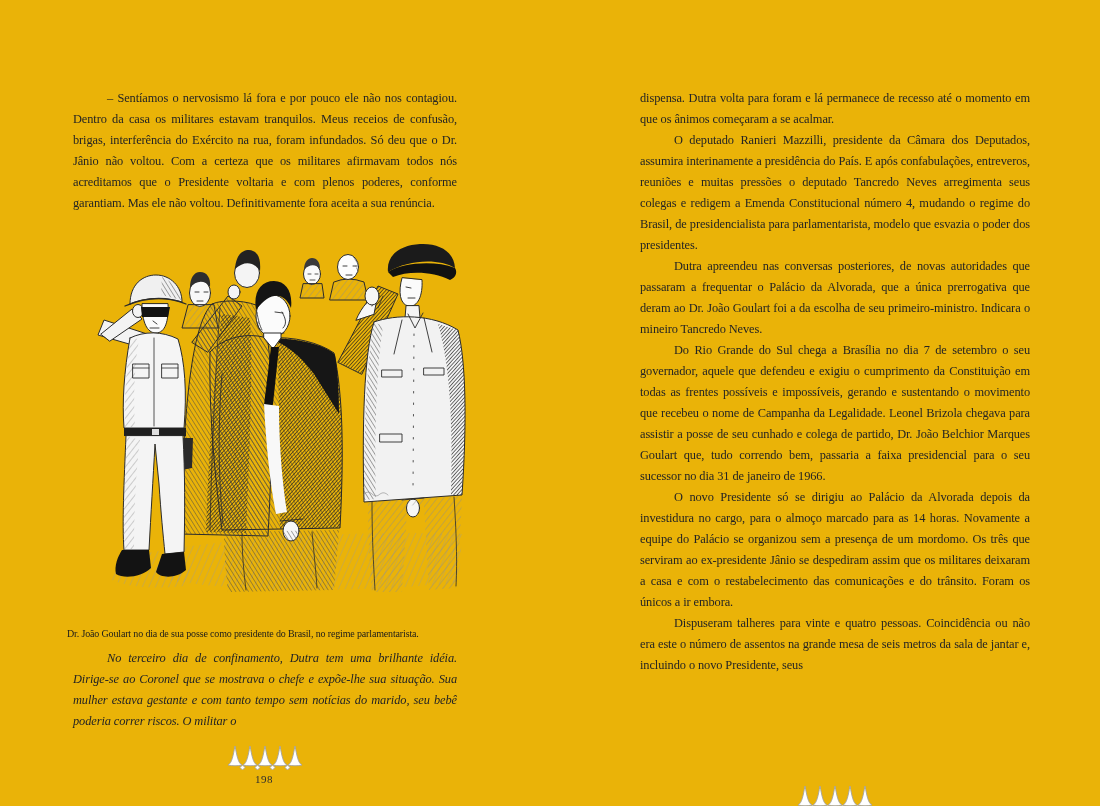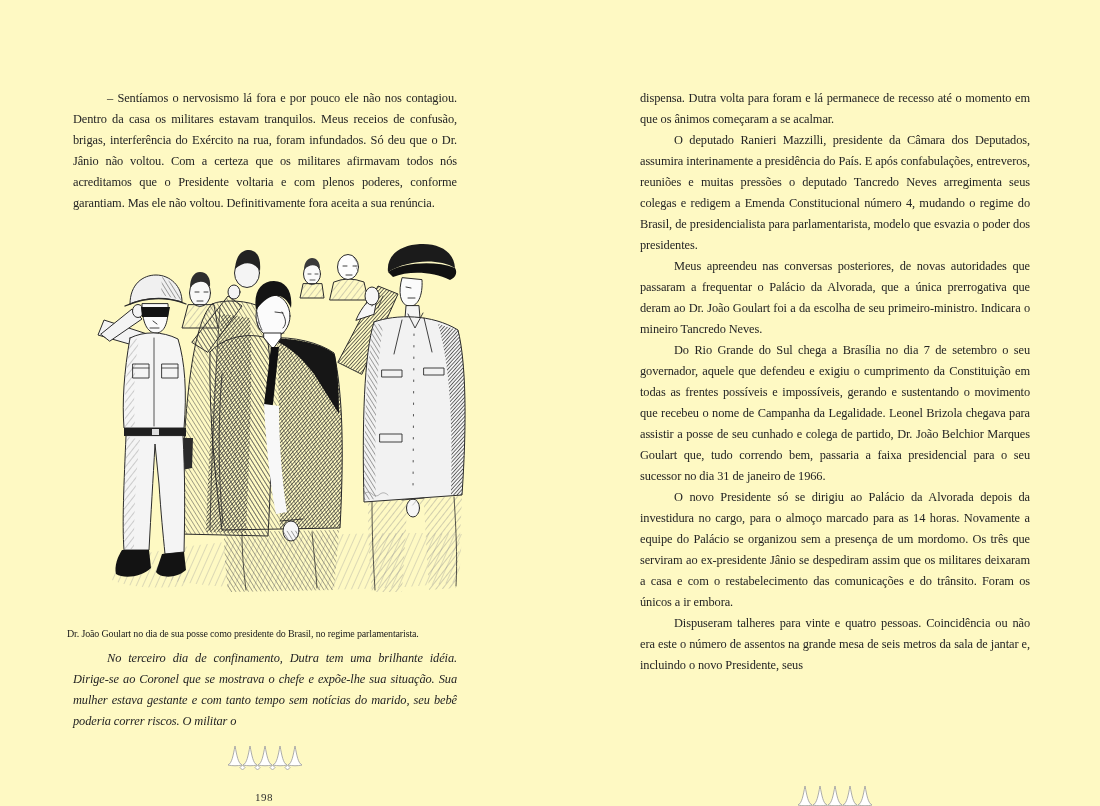--- a/index.html
+++ b/index.html
@@ -1,19 +1,19 @@
 <!DOCTYPE html>
 <html><head>
 <meta charset="utf-8">
 <style>
   * { margin:0; padding:0; box-sizing:border-box; }
   html,body { background:#ffffff; }
   .spread {
     position:relative; width:1100px; height:806px;
-    background:#fef9c3; overflow:hidden;
+    background:#eab308; overflow:hidden;
     font-family:"Liberation Serif", serif;
     color:#222222;
   }
   .bodytext {
     font-size:12.4px; line-height:21px; text-align:justify;
     letter-spacing:-0.1px; color:#242424;
   }
   .bodytext p { margin:0; }
   .indent { text-indent:34px; }
   .col-left-p1 { position:absolute; left:73px; top:88px; width:384px; }
@@ -23,21 +23,21 @@
   .caption {
     position:absolute; left:67px; top:627px; width:420px;
     font-size:10px; line-height:13.5px; color:#1b1b1b; letter-spacing:-0.15px;
     white-space:nowrap;
   }
   .footer { position:absolute; width:388px; text-align:center; }
   .footer-left  { left:70px;  top:744px; }
   .footer-right { left:640px; top:784px; }
   .ornament { display:block; margin:0 auto; }
   .pagenum {
-    margin-top:21px; font-size:11px; letter-spacing:0.5px; color:#2e2e2e;
+    margin-top:3px; font-size:11px; letter-spacing:0.5px; color:#2e2e2e;
   }
 </style>
 </head>
 <body>
 
 <div class="spread">
 
   <section>
 
     <div class="bodytext col-left-p1">
@@ -192,21 +192,21 @@
         </g>
       </svg>
       <div class="pagenum">198</div>
     </div>
   </section>
 
   <section>
     <div class="bodytext col-right">
       <p>dispensa. Dutra volta para foram e lá permanece de recesso até o momento em que os ânimos começaram a se acalmar.</p>
       <p class="indent">O deputado Ranieri Mazzilli, presidente da Câmara dos Deputados, assumira interinamente a presidência do País. E após confabulações, entreveros, reuniões e muitas pressões o deputado Tancredo Neves arregimenta seus colegas e redigem a Emenda Constitucional número 4, mudando o regime do Brasil, de presidencialista para parlamentarista, modelo que esvazia o poder dos presidentes.</p>
-      <p class="indent">Meus apreendeu nas conversas posteriores, de novas autoridades que passaram a frequentar o Palácio da Alvorada, que a única prerrogativa que deram ao Dr. João Goulart foi a da escolha de seu primeiro-ministro. Indicara o mineiro Tancredo Neves.</p>
+      <p class="indent">Dutra apreendeu nas conversas posteriores, de novas autoridades que passaram a frequentar o Palácio da Alvorada, que a única prerrogativa que deram ao Dr. João Goulart foi a da escolha de seu primeiro-ministro. Indicara o mineiro Tancredo Neves.</p>
       <p class="indent">Do Rio Grande do Sul chega a Brasília no dia 7 de setembro o seu governador, aquele que defendeu e exigiu o cumprimento da Constituição em todas as frentes possíveis e impossíveis, gerando e sustentando o movimento que recebeu o nome de Campanha da Legalidade. Leonel Brizola chegava para assistir a posse de seu cunhado e colega de partido, Dr. João Belchior Marques Goulart que, tudo correndo bem, passaria a faixa presidencial para o seu sucessor no dia 31 de janeiro de 1966.</p>
       <p class="indent">O novo Presidente só se dirigiu ao Palácio da Alvorada depois da investidura no cargo, para o almoço marcado para as 14 horas. Novamente a equipe do Palácio se organizou sem a presença de um mordomo. Os três que serviram ao ex-presidente Jânio se despediram assim que os militares deixaram a casa e com o restabelecimento das comunicações e do trânsito. Foram os únicos a ir embora.</p>
       <p class="indent">Dispuseram talheres para vinte e quatro pessoas. Coincidência ou não era este o número de assentos na grande mesa de seis metros da sala de jantar e, incluindo o novo Presidente, seus</p>
     </div>
 
     <div class="footer footer-right">
       <svg class="ornament" width="76" height="26" viewBox="0 0 76 26">
         <g stroke="#a3a3a3" stroke-width="0.9" fill="#ffffff">
           <path d="M2,21 C6,19 7,12 9,2 C11,12 12,19 16,21 C12,22 6,22 2,21 Z"></path>
           <path d="M17,21 C21,19 22,12 24,2 C26,12 27,19 31,21 C27,22 21,22 17,21 Z"></path>

